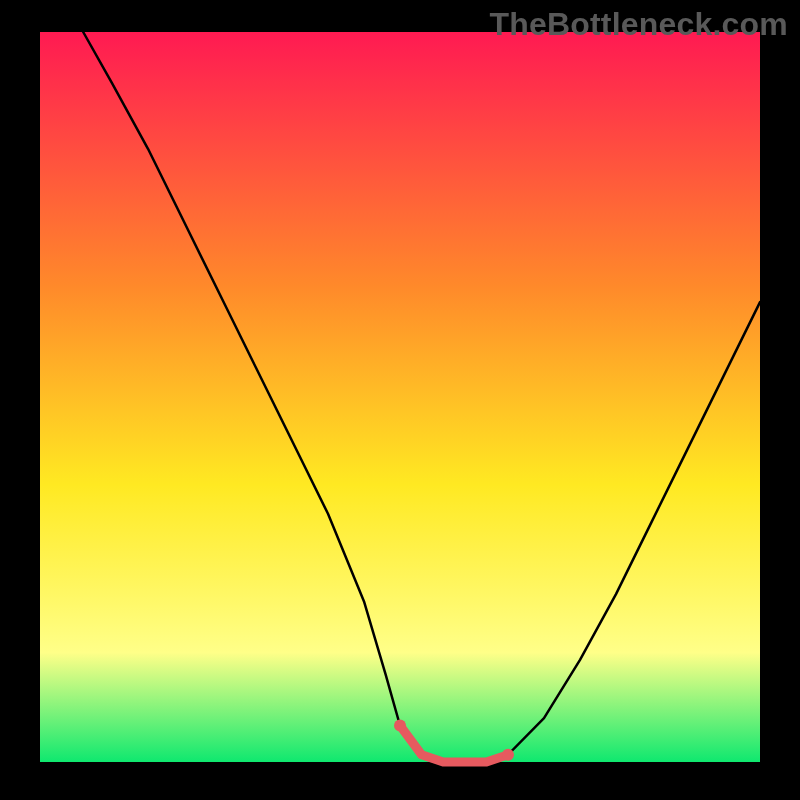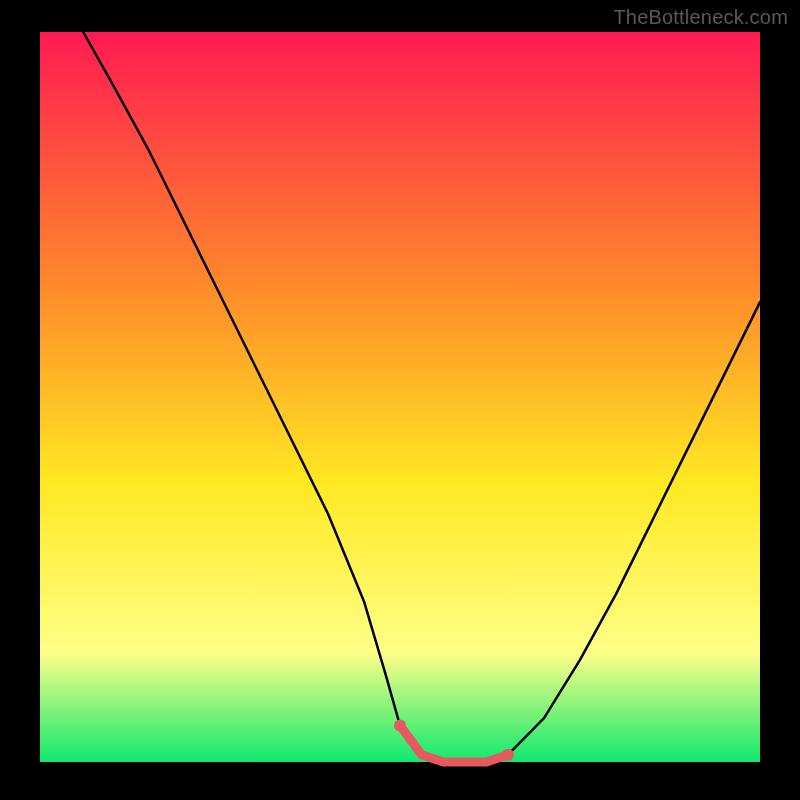--- a/index.html
+++ b/index.html
@@ -15,22 +15,22 @@
     position: relative;
     width: 800px;
     height: 800px;
     background: #000;
   }
   .watermark {
     position: absolute;
     top: 6px;
     right: 12px;
     color: #595959;
-    font-size: 20px;
-    font-weight: 400;
+    font-size: 32px;
+    font-weight: 700;
     letter-spacing: 0.2px;
     z-index: 30;
   }
   svg {
     position: absolute;
     top: 0;
     left: 0;
   }
 </style>
 </head>

